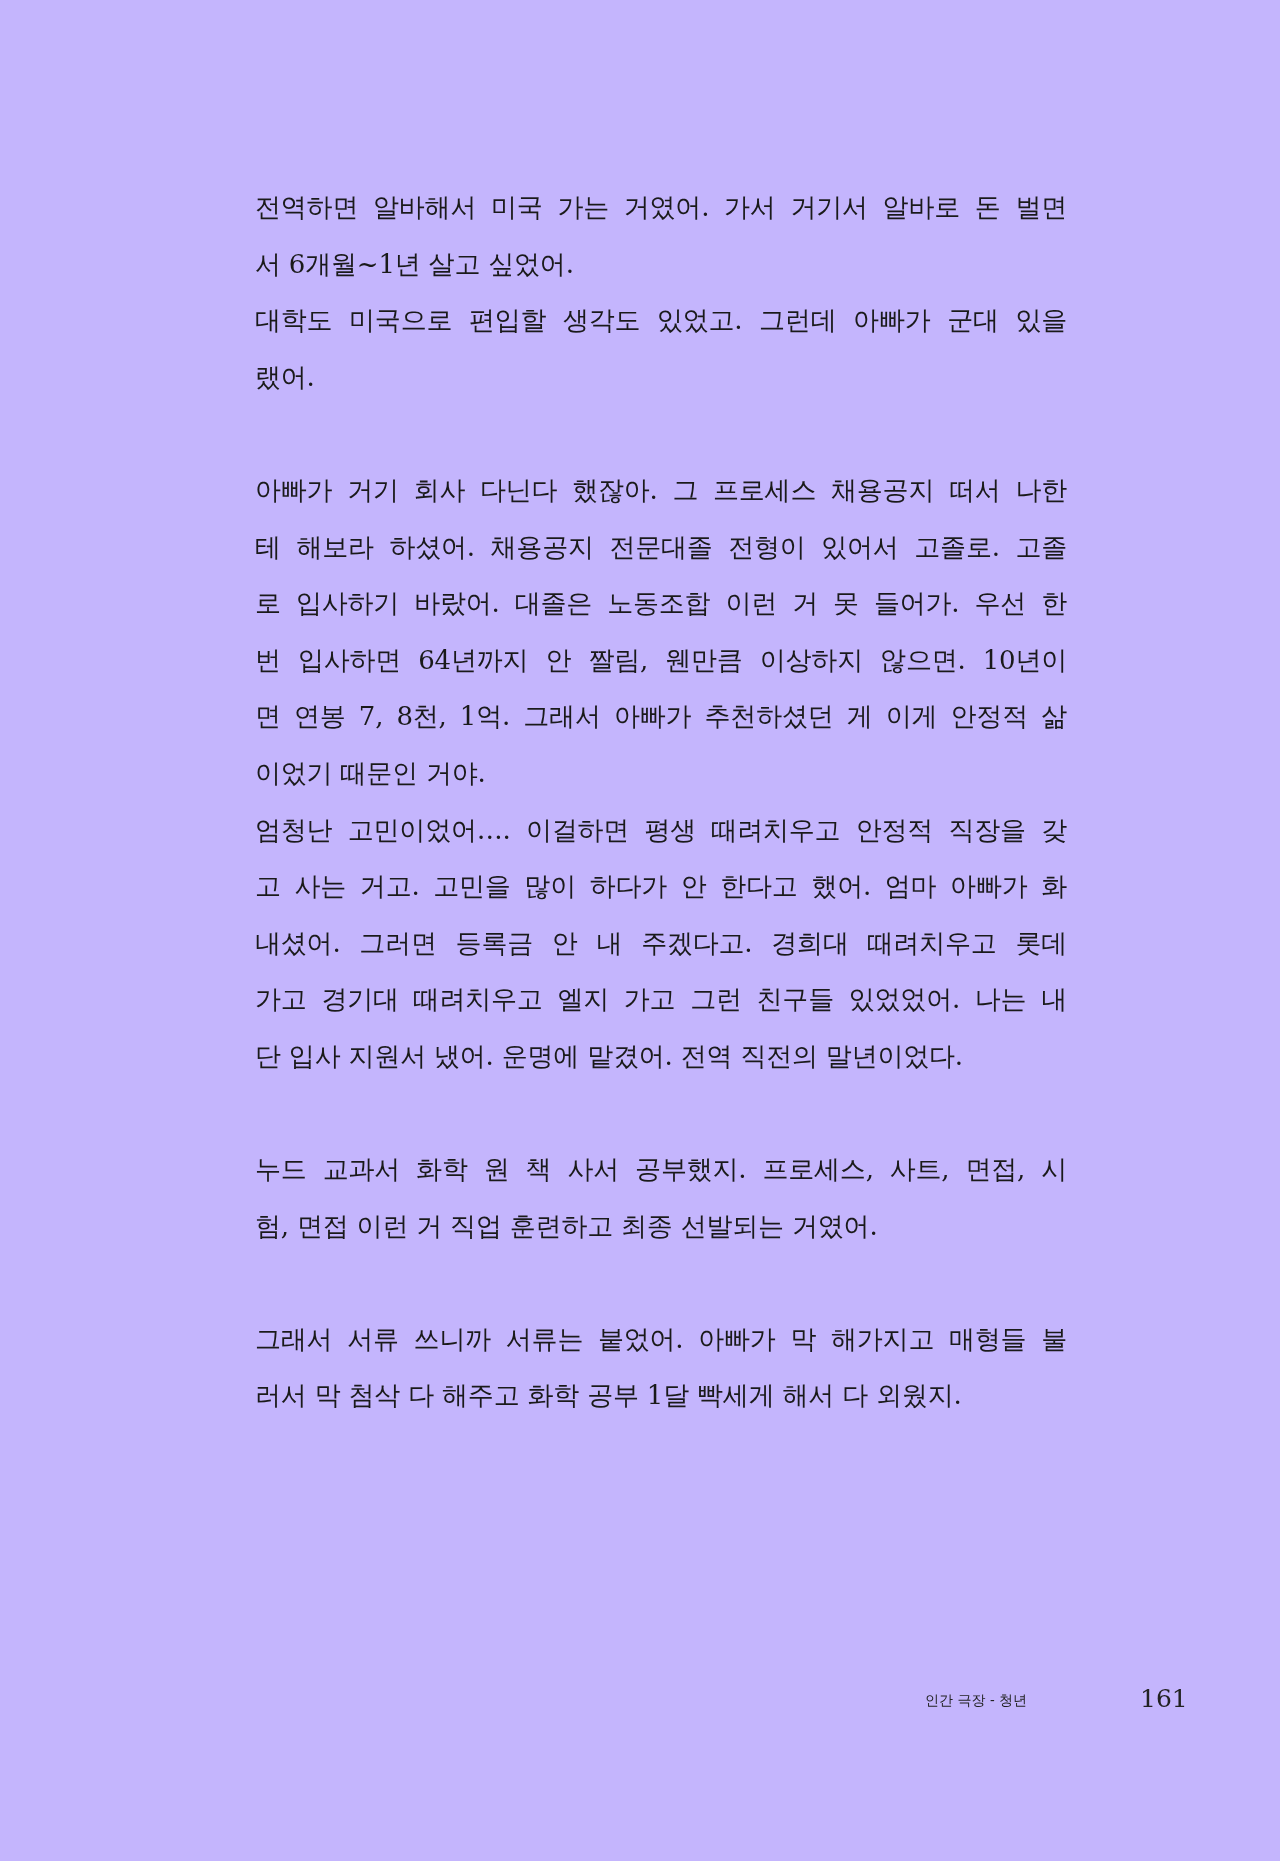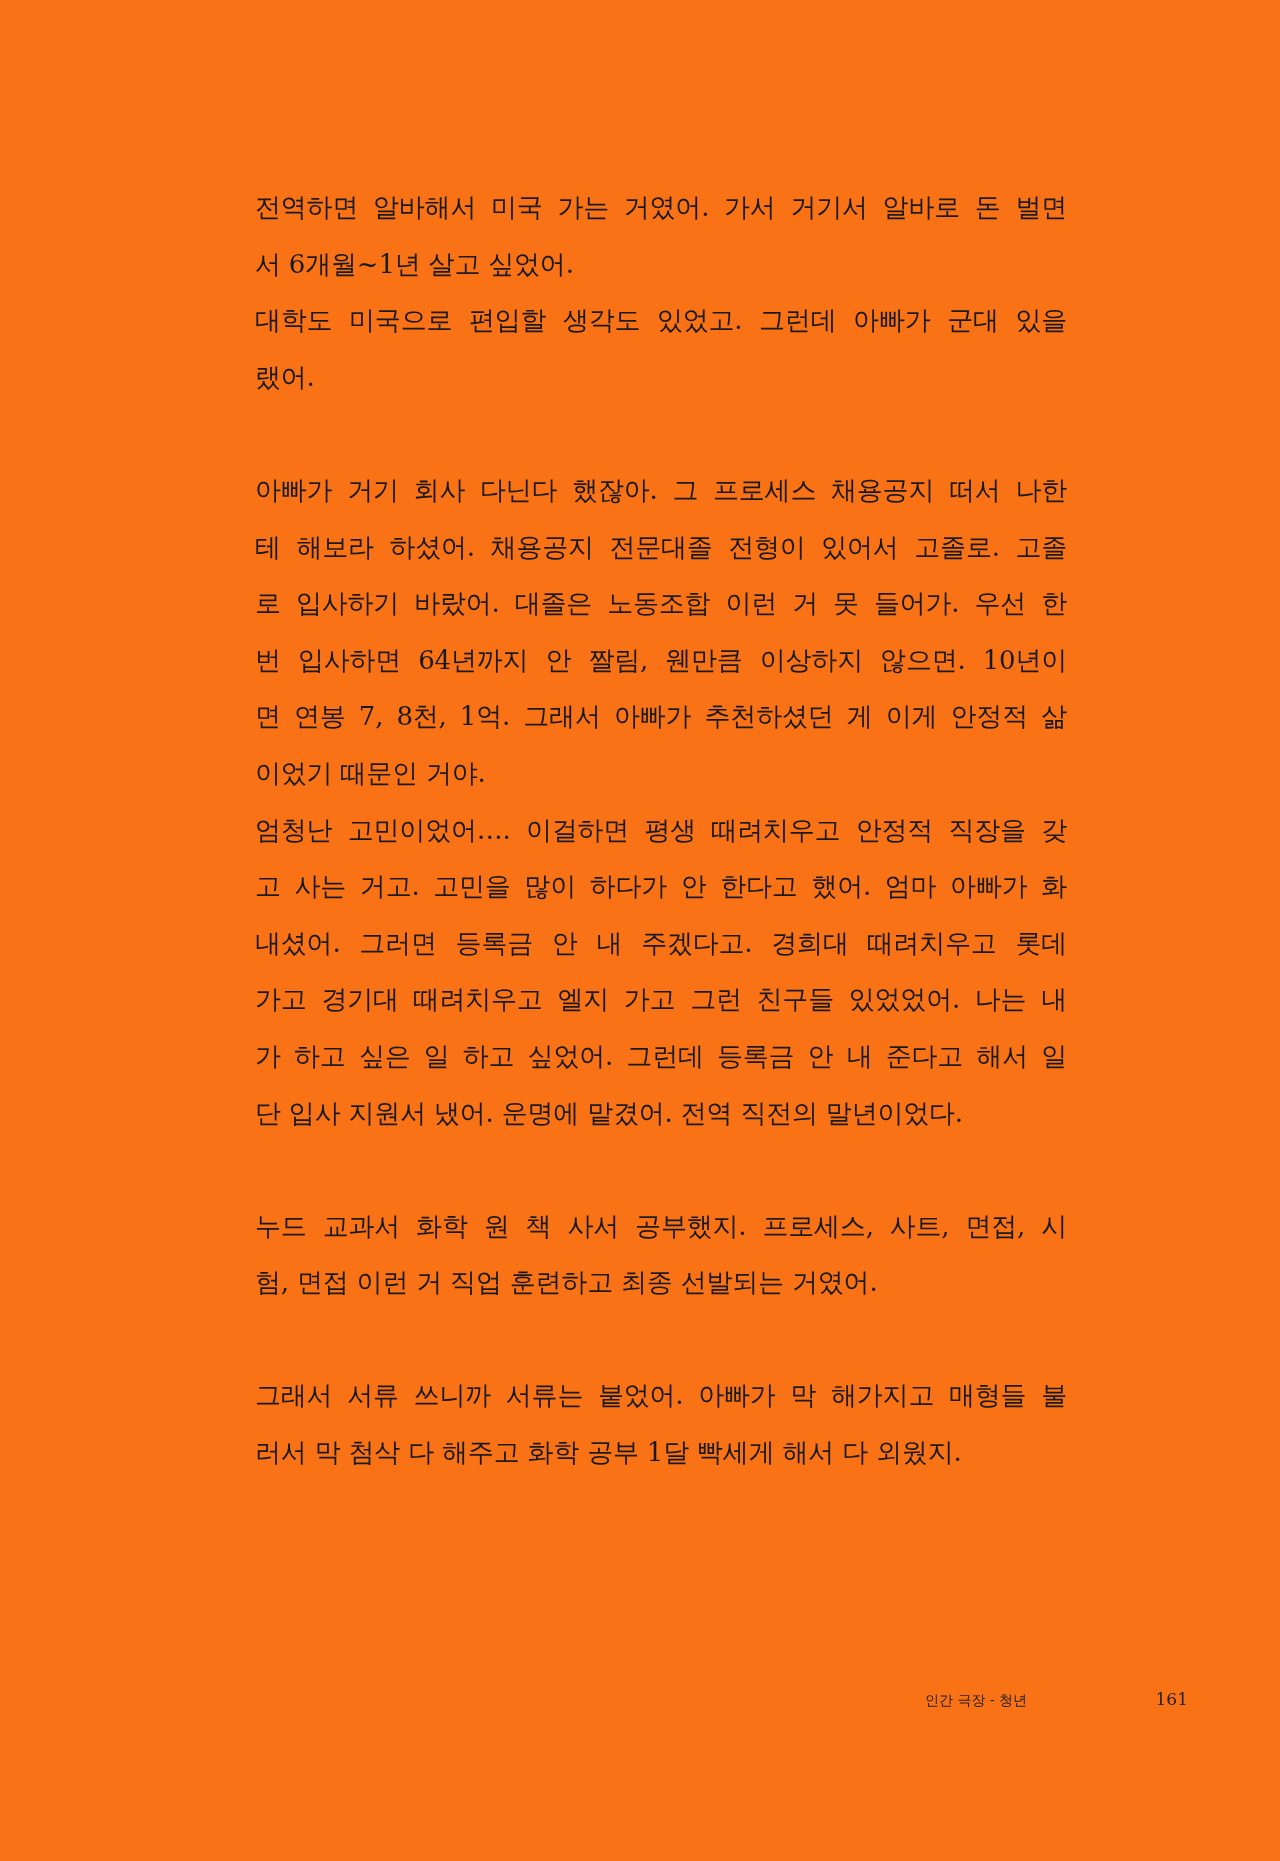--- a/index.html
+++ b/index.html
@@ -13,21 +13,21 @@
     position: relative;
     overflow: hidden;
     font-family: "DejaVu Serif", "Liberation Serif", serif;
     color: #1a1a1a;
   }
   .page {
     position: absolute;
     left: 0; top: 0;
     width: 1280px;
     height: 1861px;
-    background: #f97316;
+    background: #c4b5fd;
   }
   .body-text {
     position: absolute;
     left: 255px;
     top: 179px;
     width: 812px;
   }
   .line {
     display: block;
     height: 56.6px;
@@ -55,24 +55,24 @@
     line-height: 28px;
     color: #222222;
     white-space: nowrap;
     text-align: left;
   }
   .page-number {
     position: absolute;
     left: 1140px;
     top: 1684px;
     width: 48px;
-    font-size: 17px;
+    font-size: 25px;
     line-height: 30px;
     color: #222222;
-    text-align: right;
+    text-align: left;
   }
 </style>
 </head>
 <body>
 
 <div class="page">
   <div class="body-text">
 
     <span class="line">전역하면 알바해서 미국 가는 거였어. 가서 거기서 알바로 돈 벌면</span>
     <span class="line last">서 6개월~1년 살고 싶었어.</span>
@@ -86,21 +86,20 @@
     <span class="line">테 해보라 하셨어. 채용공지 전문대졸 전형이 있어서 고졸로. 고졸</span>
     <span class="line">로 입사하기 바랐어. 대졸은 노동조합 이런 거 못 들어가. 우선 한</span>
     <span class="line">번 입사하면 64년까지 안 짤림, 웬만큼 이상하지 않으면. 10년이</span>
     <span class="line">면 연봉 7, 8천, 1억. 그래서 아빠가 추천하셨던 게 이게 안정적 삶</span>
     <span class="line last">이었기 때문인 거야.</span>
 
     <span class="line">엄청난 고민이었어…. 이걸하면 평생 때려치우고 안정적 직장을 갖</span>
     <span class="line">고 사는 거고. 고민을 많이 하다가 안 한다고 했어. 엄마 아빠가 화</span>
     <span class="line">내셨어. 그러면 등록금 안 내 주겠다고. 경희대 때려치우고 롯데</span>
     <span class="line">가고 경기대 때려치우고 엘지 가고 그런 친구들 있었었어. 나는 내</span>
-    <span class="line">가 하고 싶은 일 하고 싶었어. 그런데 등록금 안 내 준다고 해서 일</span>
     <span class="line last">단 입사 지원서 냈어. 운명에 맡겼어. 전역 직전의 말년이었다.</span>
 
     <span class="line blank"></span>
 
     <span class="line">누드 교과서 화학 원 책 사서 공부했지. 프로세스, 사트, 면접, 시</span>
     <span class="line last">험, 면접 이런 거 직업 훈련하고 최종 선발되는 거였어.</span>
 
     <span class="line blank"></span>
 
     <span class="line">그래서 서류 쓰니까 서류는 붙었어. 아빠가 막 해가지고 매형들 불</span>

